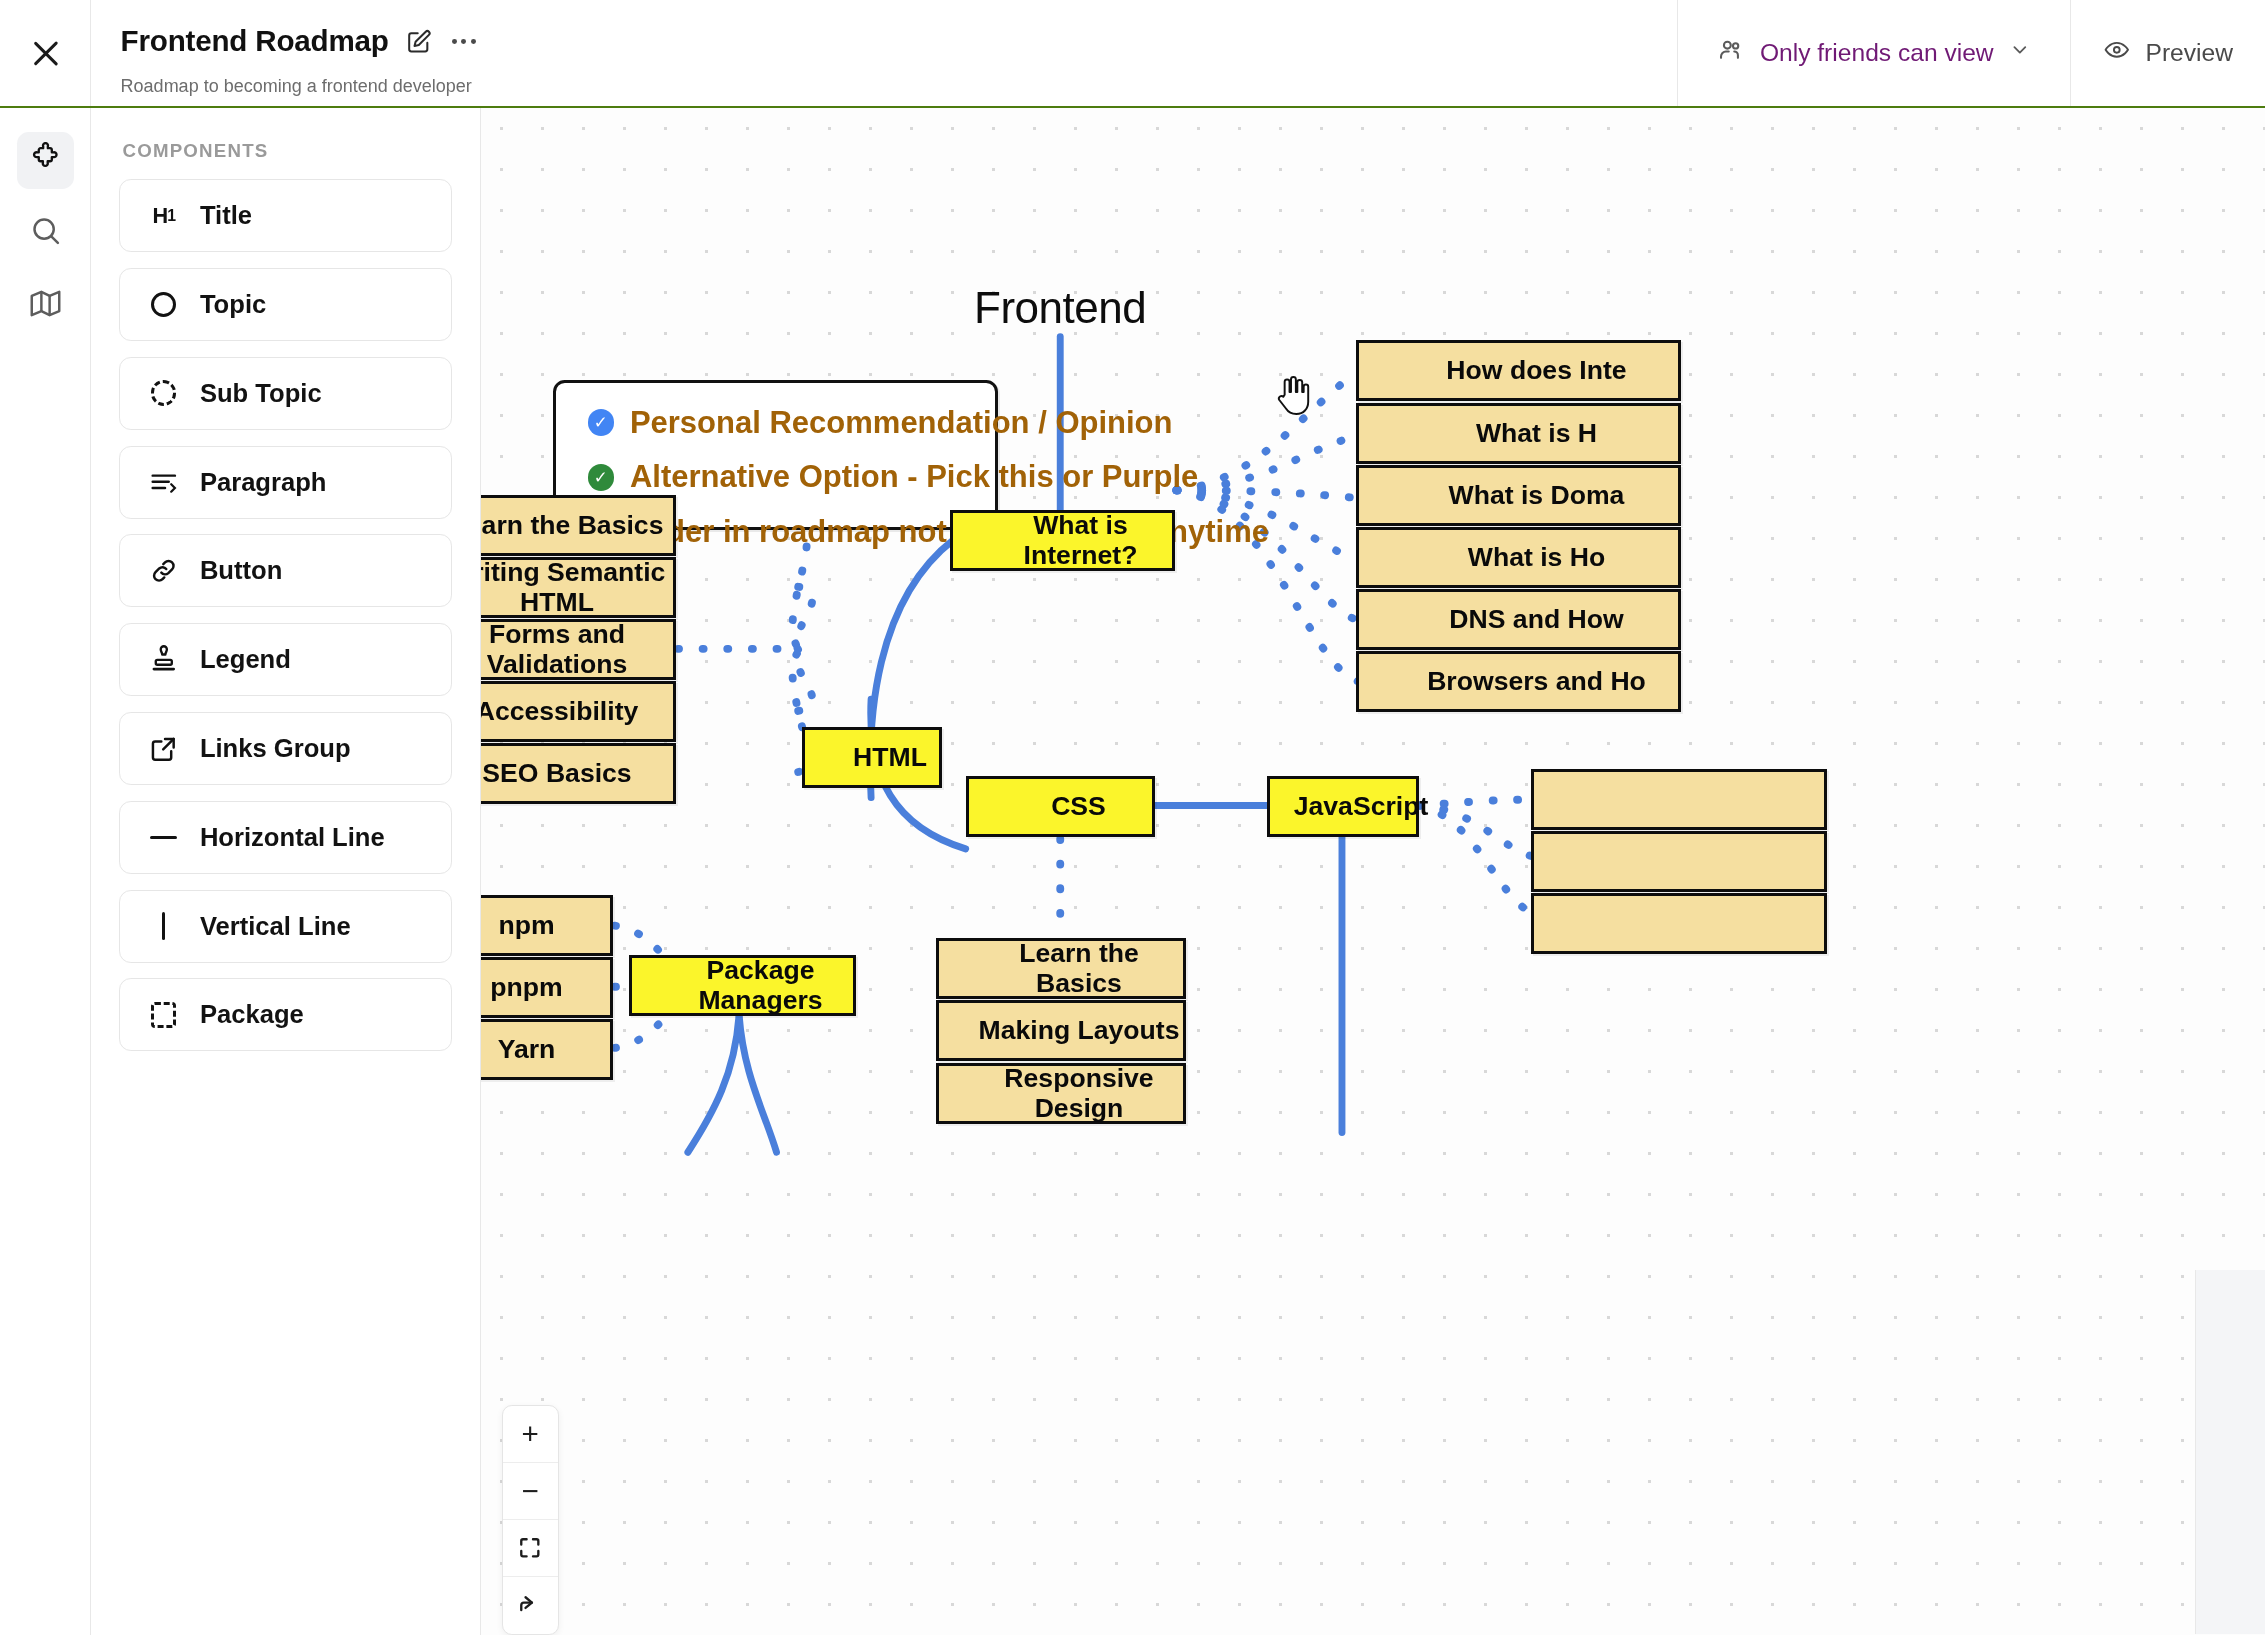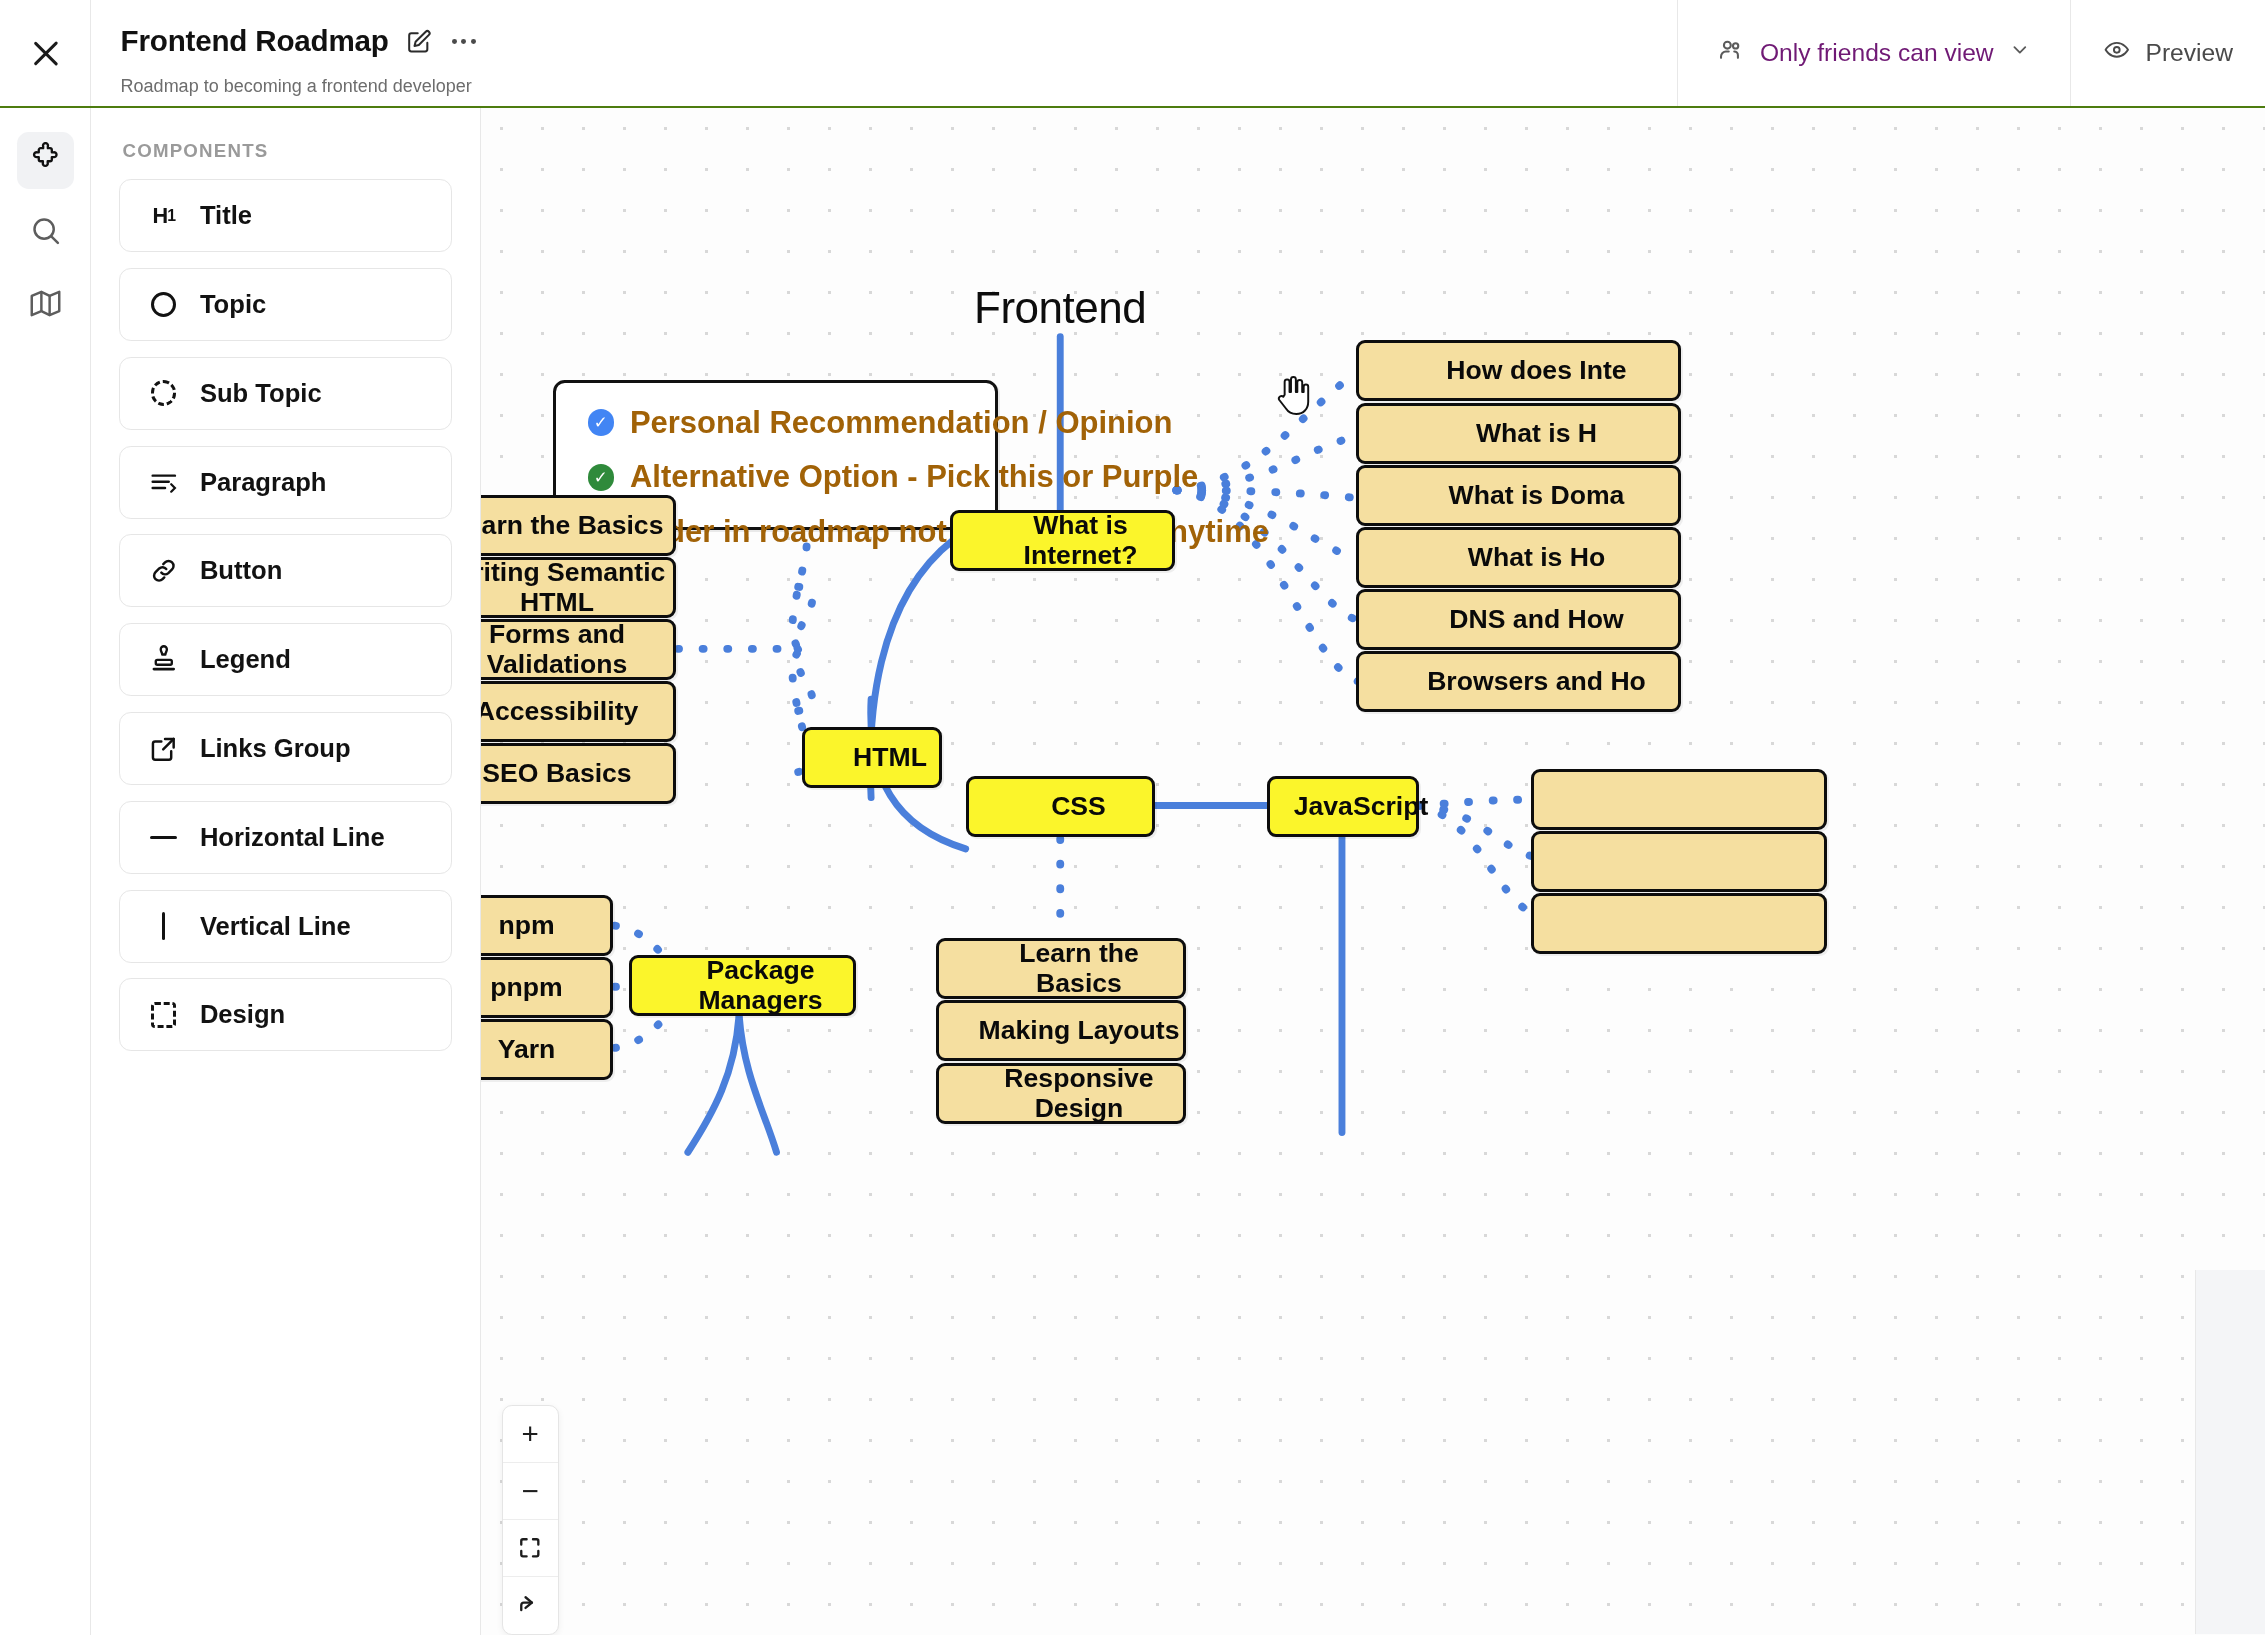--- a/index.html
+++ b/index.html
@@ -107,21 +107,21 @@
     background-color: #fdfdfd;
     background-image: radial-gradient(circle, #d8d8d8 1.6px, transparent 1.7px);
     background-size: 41px 41px;
     overflow: hidden;
   }
   .edges { position: absolute; inset: 0; width: 1785px; height: 1527px; }
 
   
   .node {
     position: absolute;
-    border: 3.9px solid #0d0d0d; border-radius: 9px;
+    border: 3.9px solid #0d0d0d; border-radius: 0;
     display: flex; align-items: center; justify-content: center;
     font-size: 26.6px; font-weight: 700; color: #0a0a0a;
     text-align: center; cursor: pointer; line-height: 1.1;
     box-shadow: 2px 2px 0 rgba(0,0,0,0.06);
     padding-left: 36px;
   }
   .node.primary { background: #fbf52b; }
   .node.sub     { background: #f5dfa0; font-weight: 700; }
 
   .canvas-title {
@@ -325,21 +325,21 @@
     <span class="comp-ico">
         <span class="vline"></span>
       </span>
     <span class="comp-label">Vertical Line</span>
   </div>
 
   <div class="comp">
     <span class="comp-ico">
         <span class="sq-d"></span>
       </span>
-    <span class="comp-label">Design</span>
+    <span class="comp-label">Package</span>
   </div>
 </div>
 
 <div class="canvas">
 
   <svg class="edges" viewBox="0 0 1812 1550">
     <g fill="none" stroke="#4a7fdb" stroke-width="7" stroke-linecap="round">
 
       <path d="M588 232 L588 408"></path>
 

